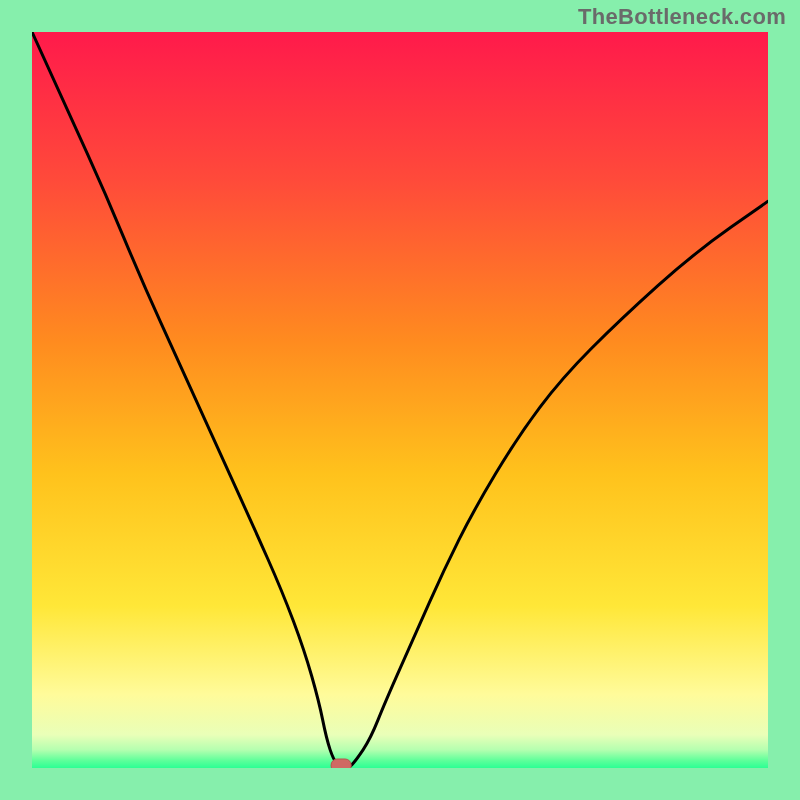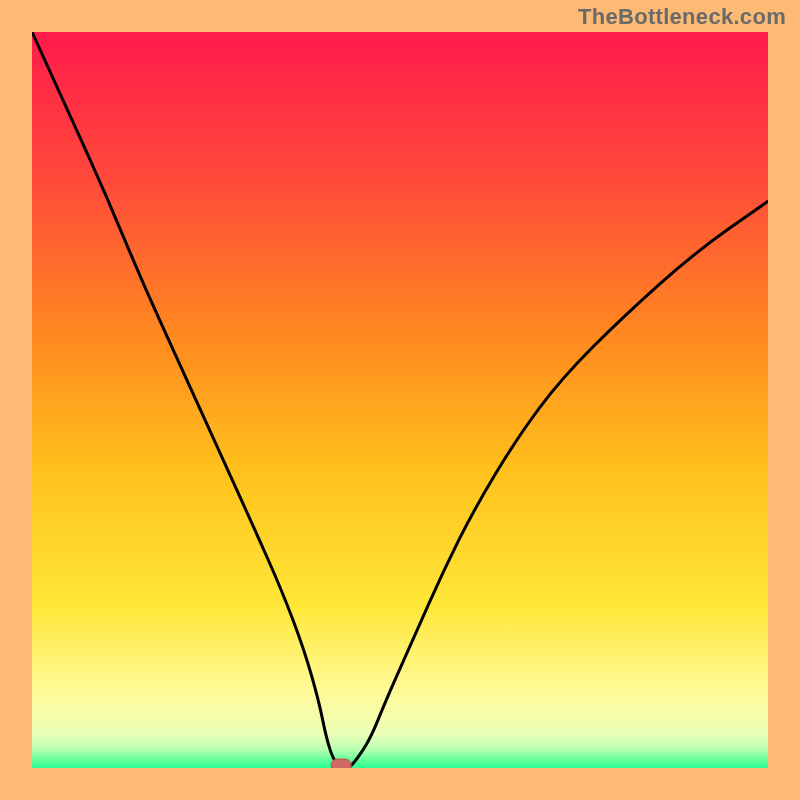--- a/index.html
+++ b/index.html
@@ -8,21 +8,21 @@
     width: 800px;
     height: 800px;
     background: #000;
     overflow: hidden;
     font-family: Arial, Helvetica, sans-serif;
   }
   .frame {
     position: relative;
     width: 800px;
     height: 800px;
-    background: #fdba74;
+    background: #86efac;
   }
   .watermark {
     position: absolute;
     top: 4px;
     right: 14px;
     color: #6a6a6a;
     font-size: 22px;
     font-weight: 600;
     letter-spacing: 0.3px;
     z-index: 10;

